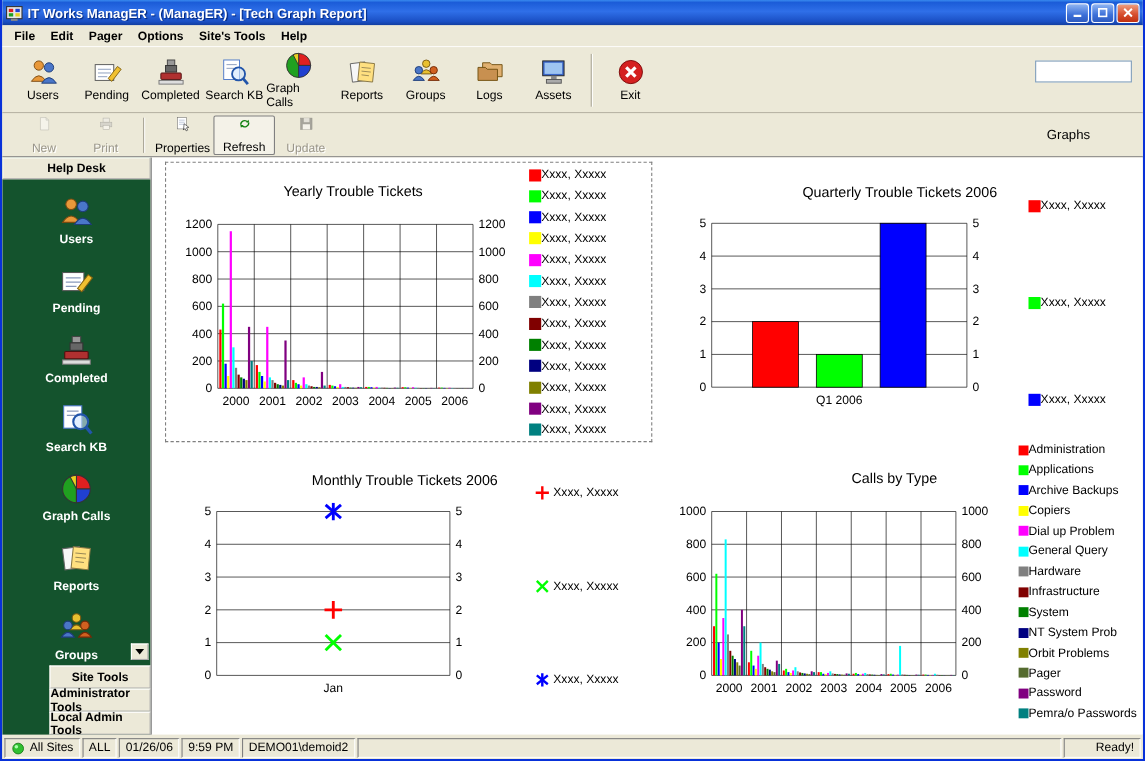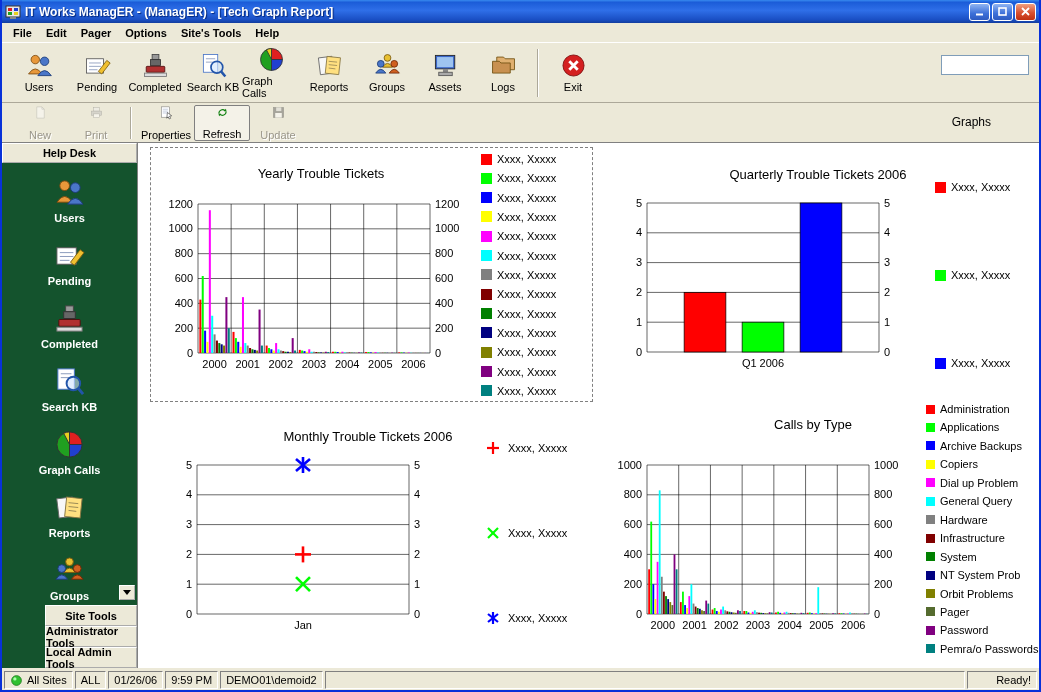--- a/index.html
+++ b/index.html
@@ -56,21 +56,21 @@
   .sb-scroll .tri { width:0; height:0; border-left:4px solid transparent; border-right:4px solid transparent;
     border-top:5px solid #000; }
   .sb-tools { flex:0 0 auto;padding-left:43px; }
   .sb-tool { height:21px; background:#ECE9D8; border:1px outset #fff; font-size:11px; display:flex;
     align-items:center; justify-content:center; color:#000; }
   
   .main { flex:1; background:#fff; position:relative; border-left:1px solid #808080; }
   .chart-title { position:absolute; text-align:center; font-size:13px; color:#000; }
   .plot { position:absolute; }
   .legend { position:absolute; display:flex; flex-direction:column; justify-content:space-between; }
-  .legend-item { display:flex; align-items:center; gap:5px; font-size:11px; line-height:12px; white-space:nowrap; }
+  .legend-item { display:flex; align-items:center; font-size:11px; line-height:12px; white-space:nowrap; }
   .swatch { width:11px; height:11px; display:inline-block; flex:0 0 auto; }
   #legend3 { font-size:10px; }
   #legend3 .swatch { width:9px; height:9px; }
   #chartbox0 { position:absolute; left:12px; top:4px; width:443px; height:255px; border:1px dashed #808080; }
   
   .statusbar { height:22px; flex:0 0 22px; background:#ECE9D8; display:flex; align-items:flex-end;
     padding:1px 2px; gap:2px; font-size:11px; }
   .sb-cell { height:18px; border:1px solid; border-color:#808080 #fff #fff #808080; display:flex;
     align-items:center; padding:0 5px; white-space:nowrap; }
   .sb-cell.grow { flex:1; }
@@ -256,29 +256,29 @@
       <span>Reports</span>
     </div>
     <div class="tb-btn">
       <svg>
           <use href="#sym-groups"></use>
         </svg>
       <span>Groups</span>
     </div>
     <div class="tb-btn">
       <svg>
+          <use href="#sym-logs"></use>
+        </svg>
+      <span>Logs</span>
+    </div>
+    <div class="tb-btn">
+      <svg>
           <use href="#sym-assets"></use>
         </svg>
       <span>Assets</span>
-    </div>
-    <div class="tb-btn">
-      <svg>
-          <use href="#sym-logs"></use>
-        </svg>
-      <span>Logs</span>
     </div>
     <div class="groove"></div>
     <div class="tb-btn">
       <svg>
           <use href="#sym-exit"></use>
         </svg>
       <span>Exit</span>
     </div>
     <div class="tb1-right">
       <input type="text" value="" style="">
@@ -658,21 +658,21 @@
           <div class="legend-item">
             <svg width="20" height="14">
               <line x1="10" y1="1" x2="10" y2="13" stroke="#0000FF" stroke-width="2.2"></line>
               <line x1="5" y1="3" x2="15" y2="11" stroke="#0000FF" stroke-width="2.2"></line>
               <line x1="5" y1="11" x2="15" y2="3" stroke="#0000FF" stroke-width="2.2"></line>
             </svg>
             <span>Xxxx, Xxxxx</span>
           </div>
         </div>
 
-      <div class="chart-title" id="title3" style="left:545px; top:274px; width:260px;">Calls by Type</div>
+      <div class="chart-title" id="title3" style="left:545px; top:284px; width:260px;">Calls by Type</div>
       <svg class="plot" id="plot3" width="310" height="185" style="left:465px; top:314px;">
           <line x1="44" x2="266" y1="157" y2="157" stroke="#000" stroke-width="0.6"></line>
           <text x="39" y="160.5" font-size="11" font-family="Liberation Sans, sans-serif" fill="#000" text-anchor="end">0</text>
           <text x="271" y="160.5" font-size="11" font-family="Liberation Sans, sans-serif" fill="#000" text-anchor="start">0</text>
           <line x1="44" x2="266" y1="127.2" y2="127.2" stroke="#000" stroke-width="0.6"></line>
           <text x="39" y="130.7" font-size="11" font-family="Liberation Sans, sans-serif" fill="#000" text-anchor="end">200</text>
           <text x="271" y="130.7" font-size="11" font-family="Liberation Sans, sans-serif" fill="#000" text-anchor="start">200</text>
           <line x1="44" x2="266" y1="97.39999999999999" y2="97.39999999999999" stroke="#000" stroke-width="0.6"></line>
           <text x="39" y="100.89999999999999" font-size="11" font-family="Liberation Sans, sans-serif" fill="#000" text-anchor="end">400</text>
           <text x="271" y="100.89999999999999" font-size="11" font-family="Liberation Sans, sans-serif" fill="#000" text-anchor="start">400</text>

